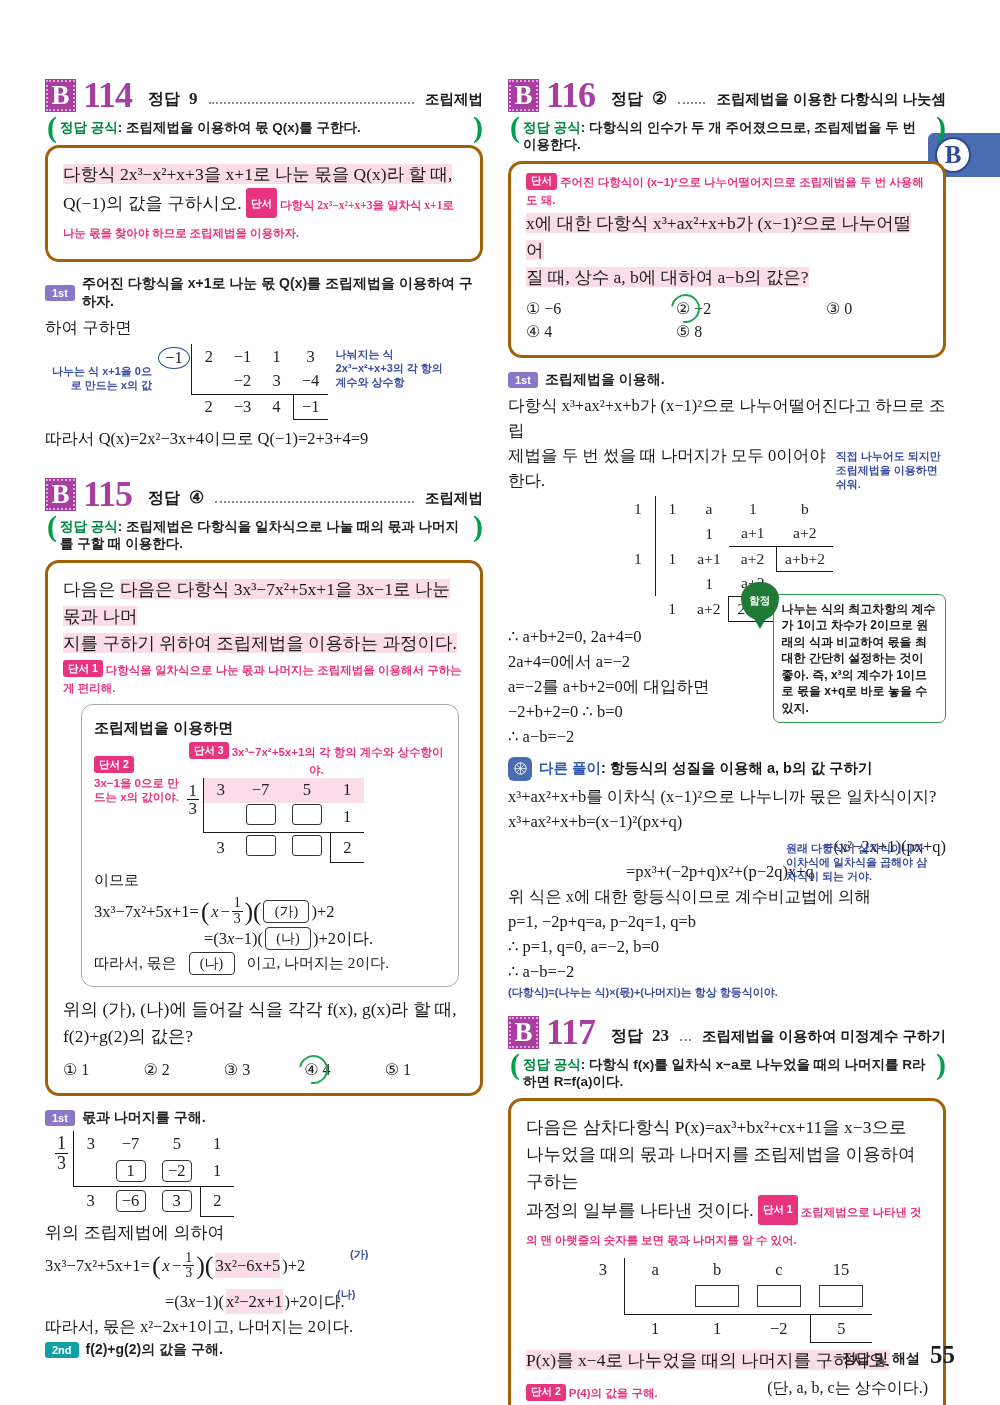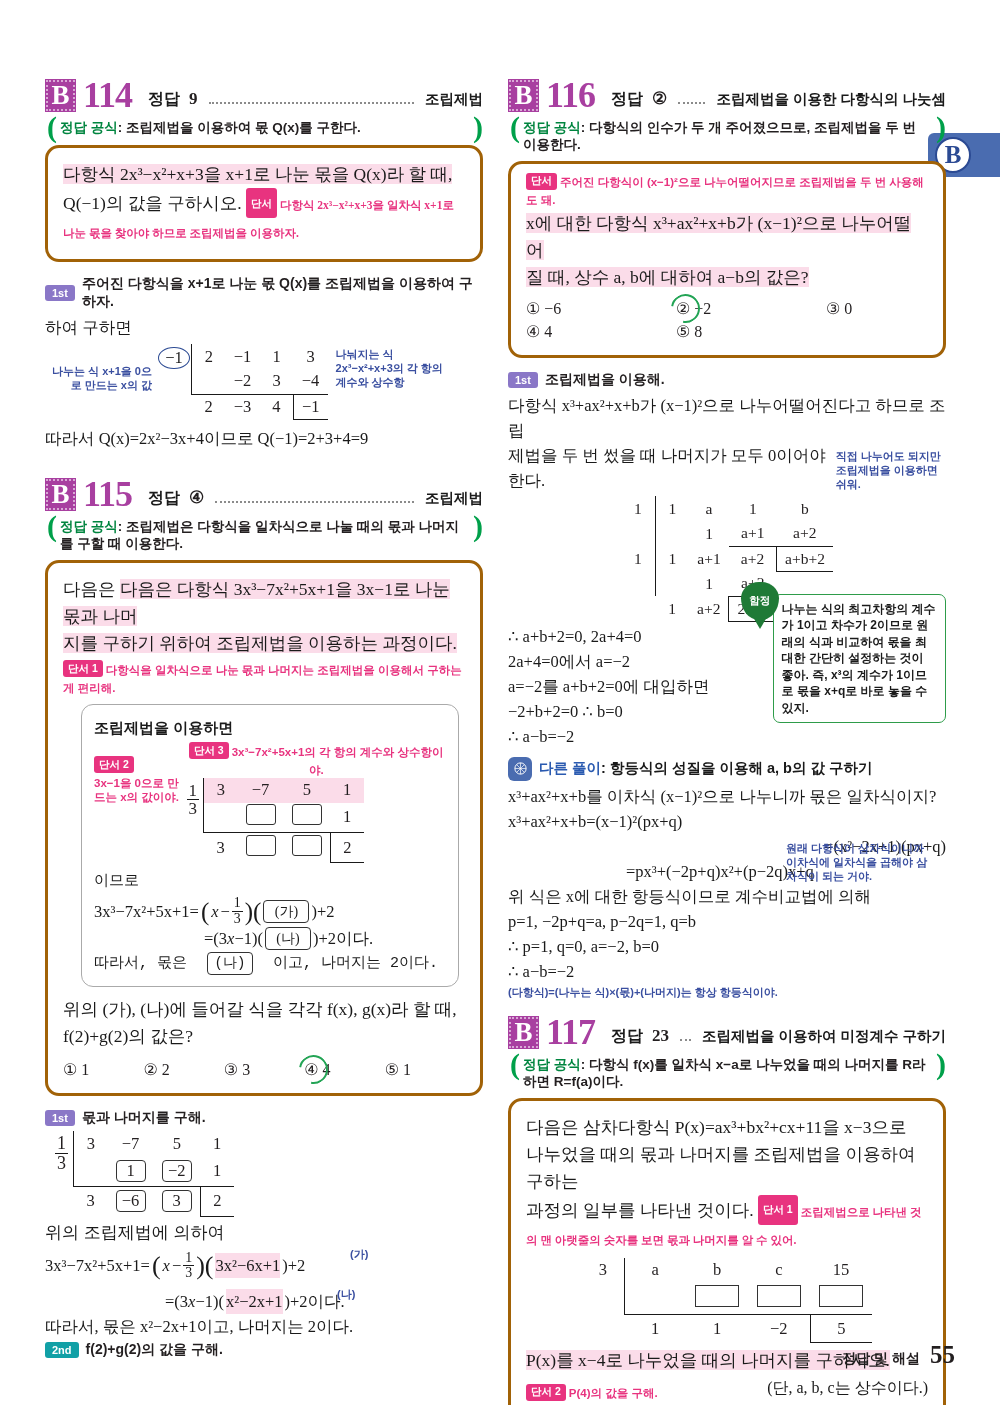--- a/index.html
+++ b/index.html
@@ -316,21 +316,21 @@
                 <span class="den">3</span>
               </span><span style="font-size:25px;">)(</span>
             <span class="paren-box">(가)</span>
             <span>)+2</span>
           </div>
           <div class="mtext" style="display:flex;align-items:center;gap:2px;margin-left:110px;">
             <span>=(3<span class="ital">x</span>−1)(</span>
             <span class="paren-box">(나)</span>
             <span>)+2이다.</span>
           </div>
-          <div class="mtext" style="display:flex;align-items:center;gap:20px;font-family:Liberation Mono, monospace;font-size:15px;">
+          <div class="mtext" style="display:flex;align-items:center;gap:12px;font-family:Liberation Serif, serif;font-size:15px;">
             <span>따라서, 몫은</span>
             <span class="paren-box">(나)</span>
             <span>이고, 나머지는 2이다.</span>
           </div>
         </div>
 
         <div class="qtext" style="margin-top:9px;">
           <span>위의 (가), (나)에 들어갈 식을 각각 f(x), g(x)라 할 때,</span><br>
           <span>f(2)+g(2)의 값은?</span>
         </div>
@@ -385,21 +385,21 @@
       <div class="mtext kr" style="margin-top:3px;">위의 조립제법에 의하여</div>
 
       <div style="position:relative;">
         <div class="annot" style="position:absolute;left:305px;top:-4px;">(가)</div>
         <div class="mtext" style="display:flex;align-items:center;gap:2px;margin-top:6px;">
           <span>3x³−7x²+5x+1=</span>
           <span style="font-size:26px;">(</span><span class="ital">x</span>−<span class="frac">
               <span class="num">1</span>
               <span class="den">3</span>
             </span><span style="font-size:26px;">)(</span>
-          <span class="hl">3x²−6x+1</span>
+          <span class="hl">3x²−6x+5</span>
           <span>)+2</span>
         </div>
       </div>
       <div style="position:relative;">
         <div class="annot" style="position:absolute;left:292px;top:-2px;">(나)</div>
         <div class="mtext" style="display:flex;align-items:center;gap:2px;margin-left:120px;margin-top:8px;">
           <span>=(3<span class="ital">x</span>−1)(</span>
           <span class="hl">x²−2x+1</span>
           <span>)+2이다.</span>
         </div>

